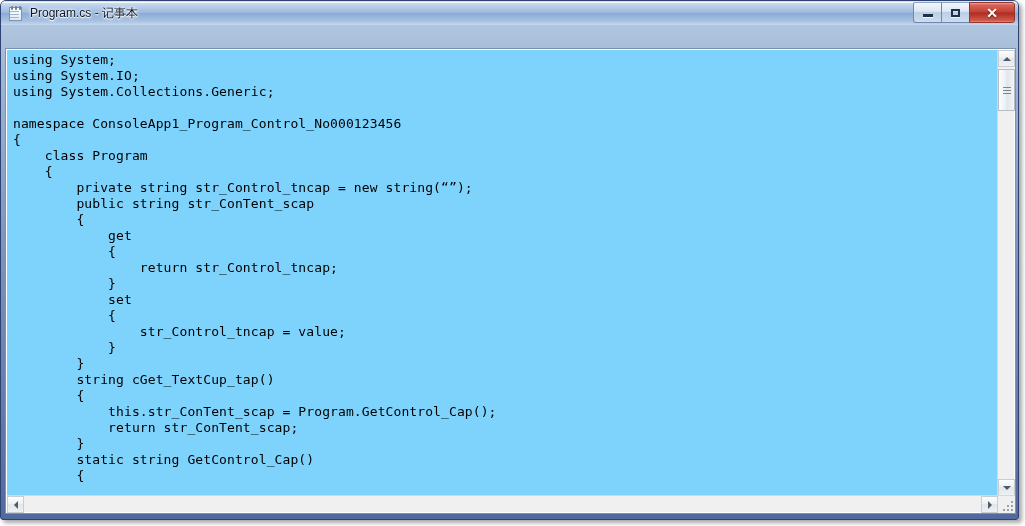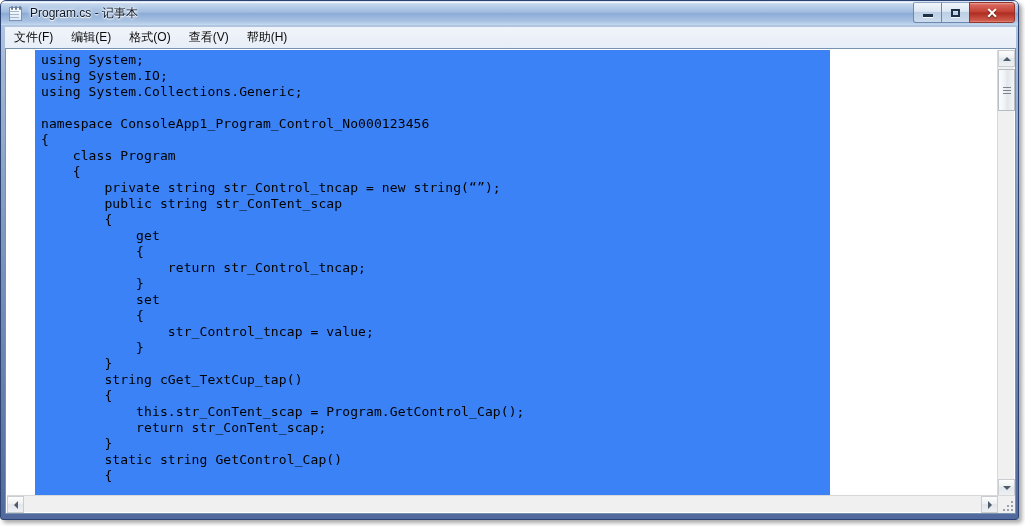--- a/index.html
+++ b/index.html
@@ -173,26 +173,25 @@
     left: 0; top: 0; right: 0; bottom: 0;
     border: 1px solid #ffffff;
     pointer-events: none;
   }
 
   
   .textarea {
     position: absolute;
     left: 1px;
     top: 1px;
-    width: 795px;
+    width: 991px;
     height: 446px;
-    background: #3b82f6;
+    background: #7dd3fc;
     overflow: hidden;
     box-sizing: border-box;
-    margin-left: 28px;
   }
   .code {
     margin: 0;
     padding: 2px 0 0 6px;
     font-family: "DejaVu Sans Mono", monospace;
     font-size: 13px;
     line-height: 16px;
     color: #000000;
     white-space: pre;
     letter-spacing: 0.1px;
@@ -345,27 +344,20 @@
           </div>
         </div>
         <div class="wbtn close">
           <div class="wbtn-glyph">
             <span class="close-x">✕</span>
           </div>
         </div>
       </div>
     </div>
 
-    <div class="menubar">
-      <div class="menu-item">文件(F)</div>
-      <div class="menu-item">编辑(E)</div>
-      <div class="menu-item">格式(O)</div>
-      <div class="menu-item">查看(V)</div>
-      <div class="menu-item">帮助(H)</div>
-    </div>
 
     <div class="client-recess">
 
       <div class="textarea">
         <pre class="code">using System;
 using System.IO;
 using System.Collections.Generic;
 
 namespace ConsoleApp1_Program_Control_No000123456
 {

